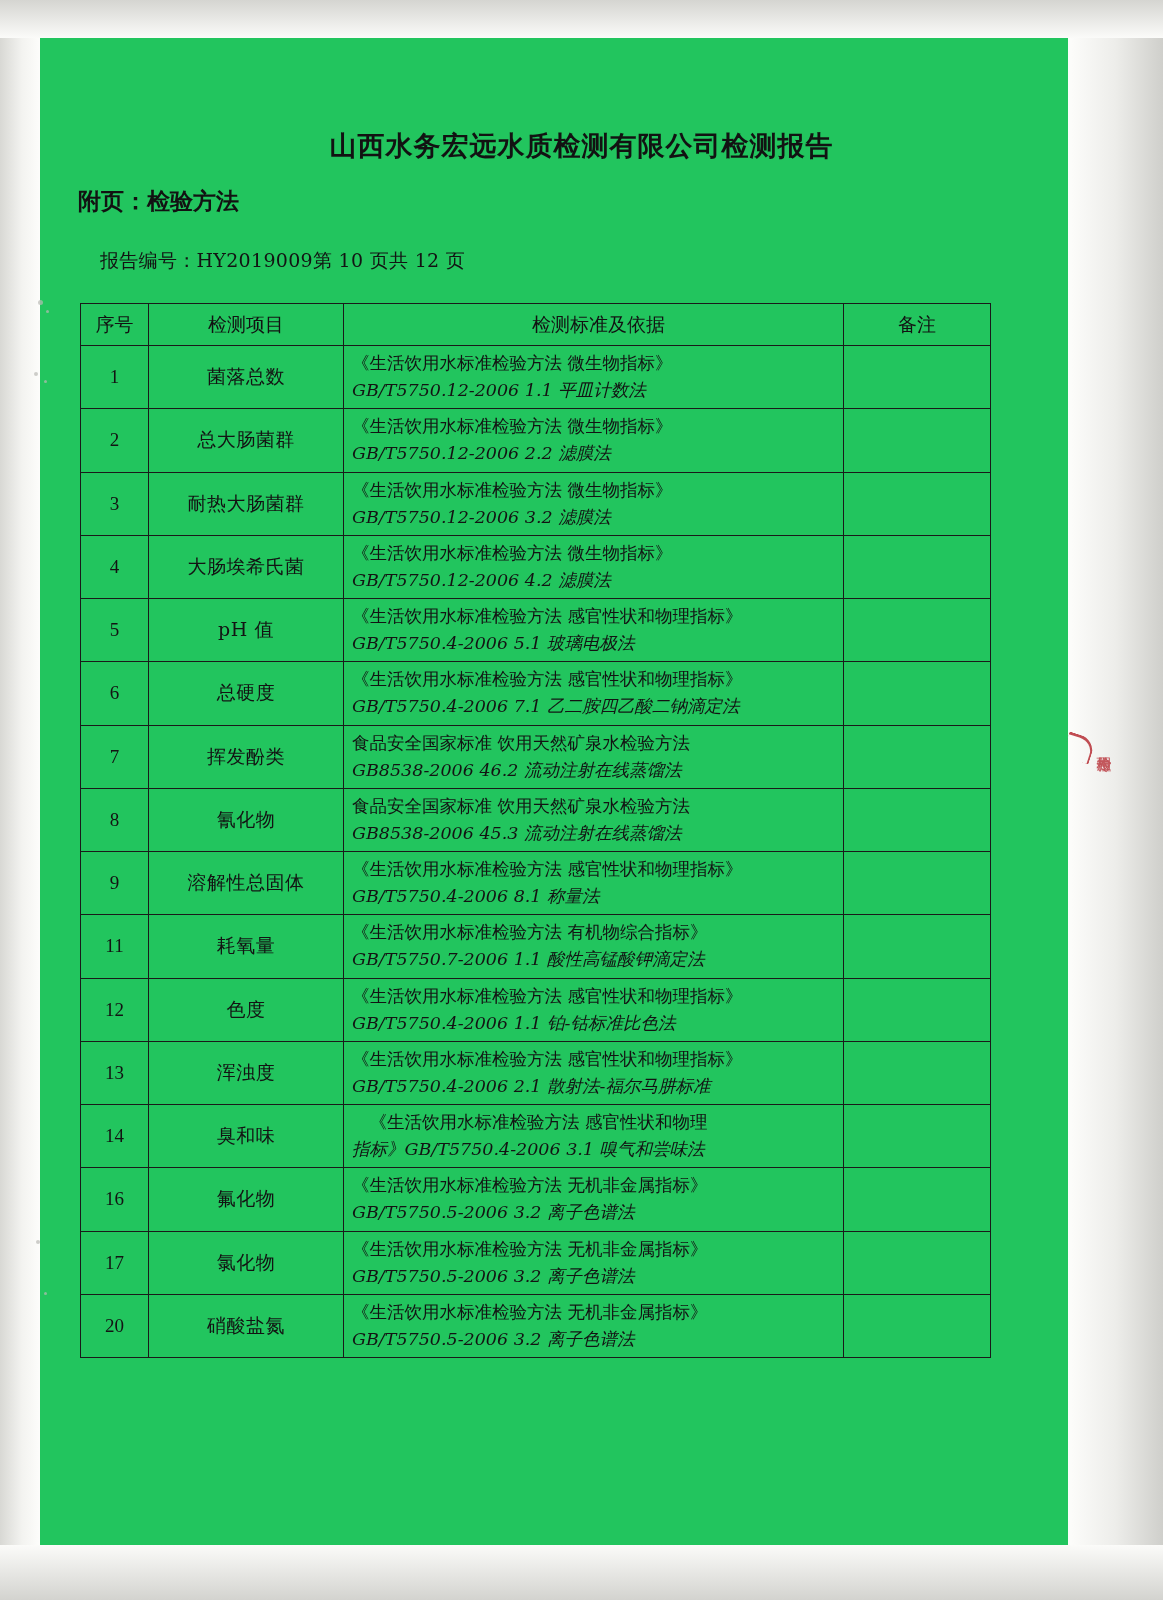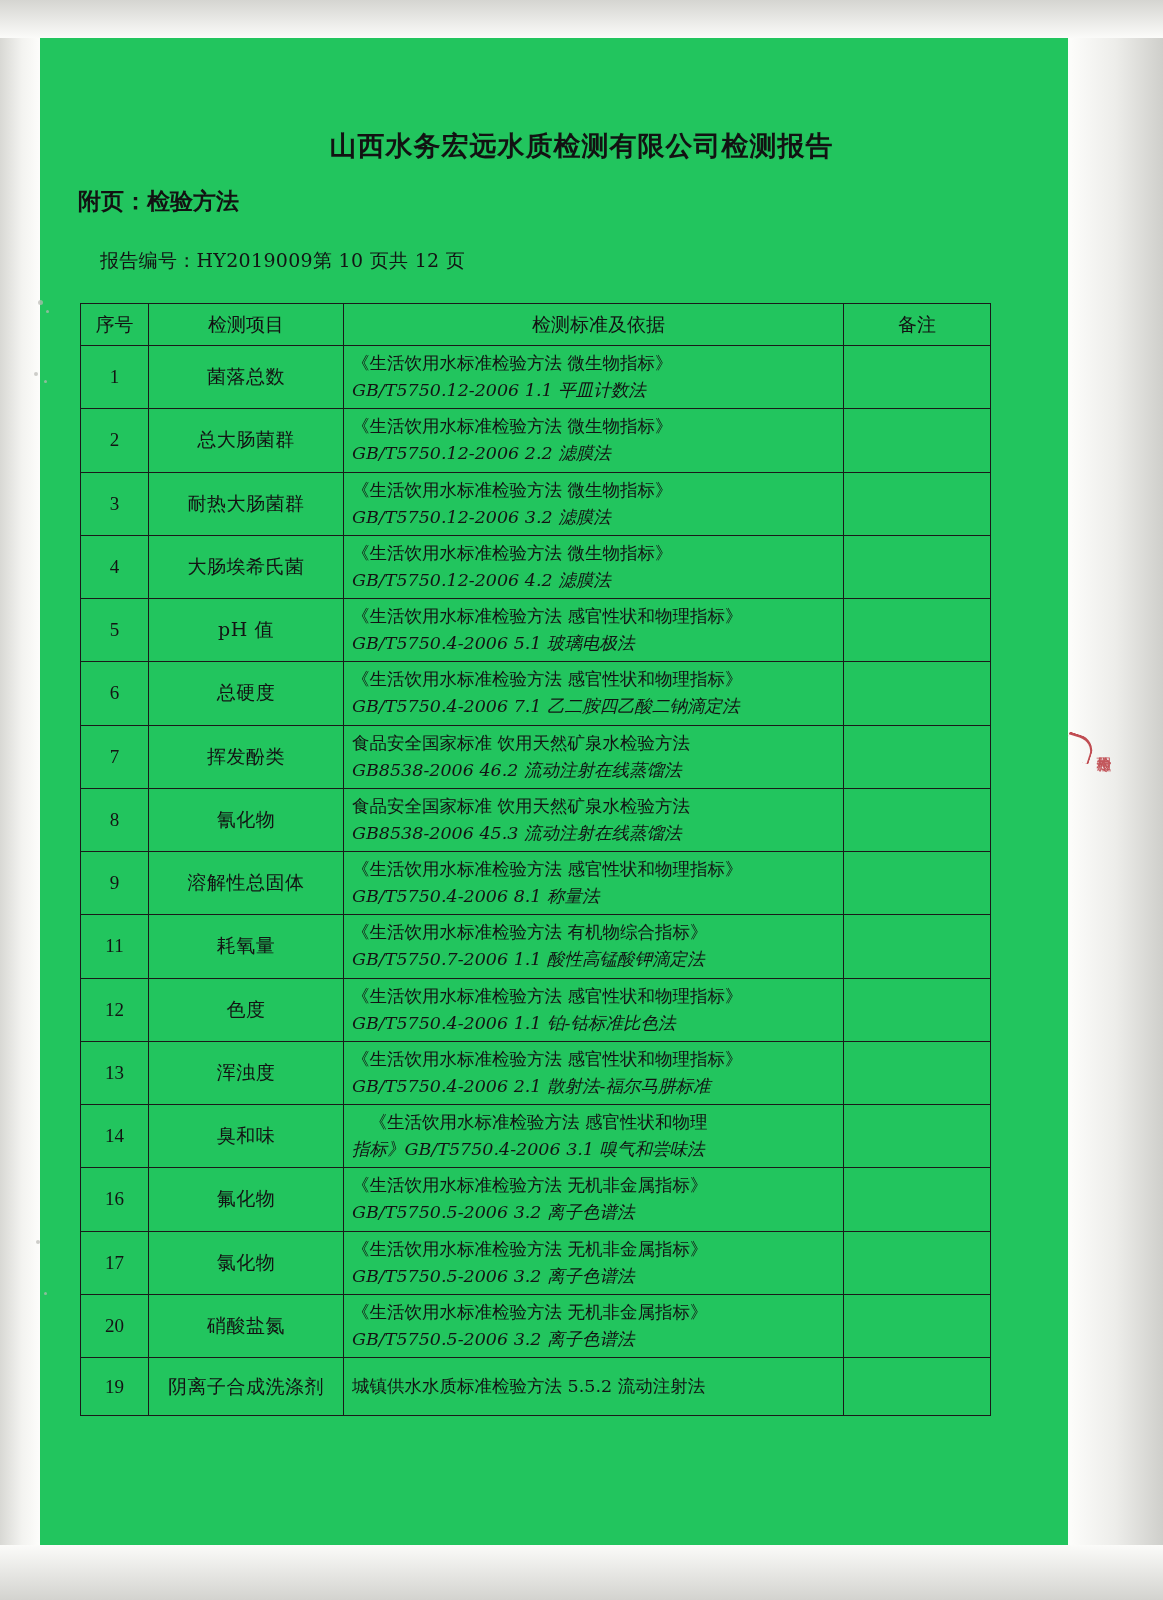--- a/index.html
+++ b/index.html
@@ -353,27 +353,19 @@
         </tr>
         <tr>
           <td class="cell-no">20</td>
           <td class="cell-item">硝酸盐氮</td>
           <td class="cell-std">
             <span class="l1">《生活饮用水标准检验方法  无机非金属指标》</span>
             <span class="l2">GB/T5750.5-2006   3.2 离子色谱法</span>
           </td>
           <td class="cell-note"></td>
         </tr>
-        <tr class="single">
-          <td class="cell-no">19</td>
-          <td class="cell-item">阴离子合成洗涤剂</td>
-          <td class="cell-std">
-            <span class="l1">城镇供水水质标准检验方法 5.5.2   流动注射法</span>
-          </td>
-          <td class="cell-note"></td>
-        </tr>
       </tbody>
   </table>
 
   <div class="margin-swoosh"></div>
   <div class="margin-mark">检验专用</div>
 
 </div>
 
 </body></html>

